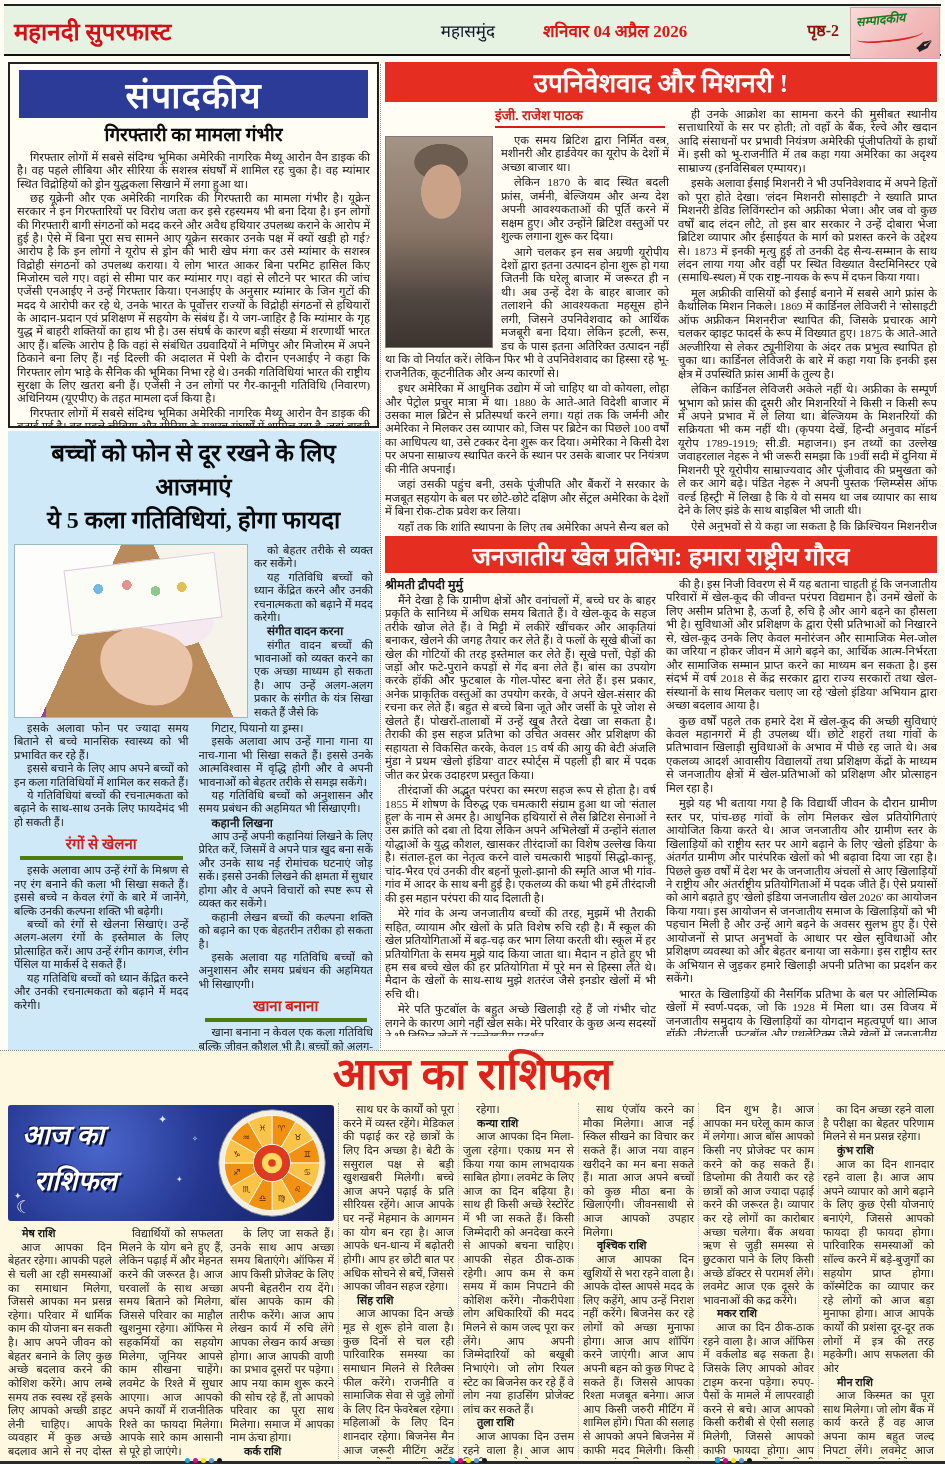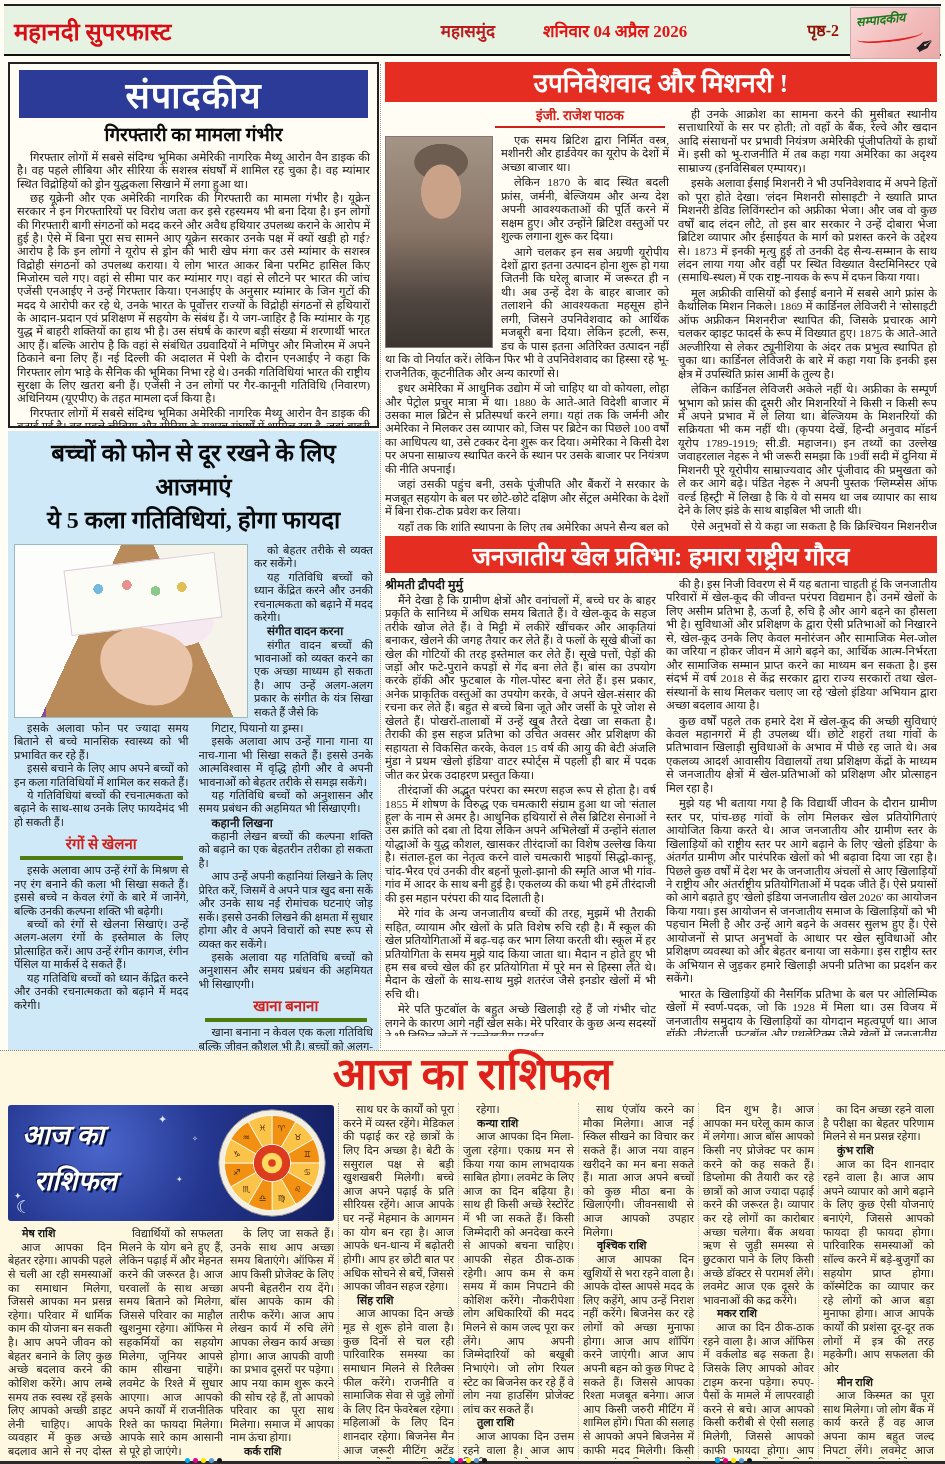--- a/index.html
+++ b/index.html
@@ -5,21 +5,21 @@
   html,body{margin:0;padding:0;background:#888;}
   .page{position:relative;width:945px;height:1464px;margin:0 auto;background:#fffdf4;
         font-family:"Liberation Serif","DejaVu Serif",serif;color:#1a1a1a;overflow:hidden;}
 
   
   .masthead{position:absolute;top:4px;left:4px;right:4px;height:52px;background:#e7f3e2;
             border-top:2px solid #222;border-bottom:2px solid #111;
             display:flex;align-items:center;padding:0 10px;box-sizing:border-box;}
   .paper-name{font-size:24px;font-weight:800;color:#d40f17;}
   .mast-spacer{flex:1;}
-  .mast-city{font-size:17px;font-weight:700;color:#b91c1c;margin-right:48px;}
+  .mast-city{font-size:17px;font-weight:400;color:#0f172a;margin-right:48px;}
   .mast-date{font-size:17px;font-weight:700;color:#e21414;margin-right:120px;}
   .mast-page{font-size:16px;font-weight:700;color:#8e1408;margin-right:92px;}
   .corner-logo{position:absolute;right:1px;top:1px;width:88px;height:50px;
                background:linear-gradient(135deg,#f9dada 0%,#f2b9b9 60%,#eba9a9 100%);
                border:1px solid #caa;overflow:hidden;}
   .corner-logo .lbl{position:absolute;left:5px;top:3px;font-size:12.5px;font-weight:700;
                     font-style:italic;color:#1e7c1e;transform:rotate(-6deg);}
   .corner-logo .swoosh{position:absolute;left:6px;top:22px;width:66px;height:10px;
                        border-bottom:2px solid #d22;border-radius:0 0 60% 40%;transform:rotate(-5deg);}
   .corner-logo .pen{position:absolute;right:4px;bottom:-2px;font-size:24px;color:#222;
@@ -73,21 +73,21 @@
   .vsep{position:absolute;left:380px;top:64px;height:984px;border-left:1px dotted #9a9a9a;}
 
   .banner{background:#e52d22;display:flex;align-items:center;justify-content:center;}
   .banner span{color:#fff;font-weight:800;}
   .missionary-banner{height:40px;}
   .missionary-banner span{font-size:26px;}
   .missionary-body{display:flex;gap:9px;margin-top:6px;height:424px;overflow:hidden;
                    font-size:11.4px;line-height:1.18;}
   .m-col1{width:284px;overflow:hidden;}
   .m-col2{flex:1;overflow:hidden;}
-  .author-line{display:block;width:170px;margin:0 0 6px 110px;text-align:center;
+  .author-line{display:block;width:170px;margin:0 0 6px 110px;text-align:left;
                color:#d21f1a;font-weight:700;font-size:13.5px;border-bottom:2px solid #d21f1a;
                padding-bottom:2px;}
   .portrait{float:left;width:106px;height:210px;margin:2px 8px 2px 0;border:1px solid #877;
             background:
               radial-gradient(ellipse 34px 46px at 52% 26%, #caa287 0 58%, rgba(0,0,0,0) 60%),
               radial-gradient(ellipse 44px 30px at 52% 12%, #6d5c50 0 60%, rgba(0,0,0,0) 62%),
               linear-gradient(180deg,#a39486 0%,#8a7668 45%,#4e453f 78%,#3c342f 100%);}
   .missionary-body .blk{margin-bottom:2px;}
 
   .tribal{margin-top:4px;}
@@ -183,22 +183,22 @@
               <p class="blk blk-rh">रंगों से खेलना</p>
               <p class="blk blk-p">इसके अलावा आप उन्हें रंगों के मिश्रण से नए रंग बनाने की कला भी सिखा सकते हैं। इससे बच्चे न केवल रंगों के बारे में जानेंगे, बल्कि उनकी कल्पना शक्ति भी बढ़ेगी।</p>
               <p class="blk blk-p">बच्चों को रंगों से खेलना सिखाएं। उन्हें अलग-अलग रंगों के इस्तेमाल के लिए प्रोत्साहित करें। आप उन्हें रंगीन कागज, रंगीन पेंसिल या मार्कर्स दे सकते हैं।</p>
               <p class="blk blk-p">यह गतिविधि बच्चों को ध्यान केंद्रित करने और उनकी रचनात्मकता को बढ़ाने में मदद करेगी।</p>
             </div>
           <div class="kids-col">
               <p class="blk blk-p">गिटार, पियानो या ड्रम्स।</p>
               <p class="blk blk-p">इसके अलावा आप उन्हें गाना गाना या नाच-गाना भी सिखा सकते हैं। इससे उनके आत्मविश्वास में वृद्धि होगी और वे अपनी भावनाओं को बेहतर तरीके से समझ सकेंगे।</p>
               <p class="blk blk-p">यह गतिविधि बच्चों को अनुशासन और समय प्रबंधन की अहमियत भी सिखाएगी।</p>
               <p class="blk blk-h">कहानी लिखना</p>
+              <p class="blk blk-p">आप उन्हें अपनी कहानियां लिखने के लिए प्रेरित करें, जिसमें वे अपने पात्र खुद बना सकें और उनके साथ नई रोमांचक घटनाएं जोड़ सकें। इससे उनकी लिखने की क्षमता में सुधार होगा और वे अपने विचारों को स्पष्ट रूप से व्यक्त कर सकेंगे।</p>
               <p class="blk blk-p">कहानी लेखन बच्चों की कल्पना शक्ति को बढ़ाने का एक बेहतरीन तरीका हो सकता है।</p>
-              <p class="blk blk-p">आप उन्हें अपनी कहानियां लिखने के लिए प्रेरित करें, जिसमें वे अपने पात्र खुद बना सकें और उनके साथ नई रोमांचक घटनाएं जोड़ सकें। इससे उनकी लिखने की क्षमता में सुधार होगा और वे अपने विचारों को स्पष्ट रूप से व्यक्त कर सकेंगे।</p>
               <p class="blk blk-p">इसके अलावा यह गतिविधि बच्चों को अनुशासन और समय प्रबंधन की अहमियत भी सिखाएगी।</p>
               <p class="blk blk-rh">खाना बनाना</p>
               <p class="blk blk-p">खाना बनाना न केवल एक कला गतिविधि बल्कि जीवन कौशल भी है। बच्चों को अलग-अलग व्यंजन बनाना सिखाएं, जिससे वे समय प्रबंधन, साफ-सफाई और पोषण की अहमियत समझ सकें।</p>
             </div>
         </div>
       </div>
     </div>
   </div>
 
   <div class="vsep"></div>

